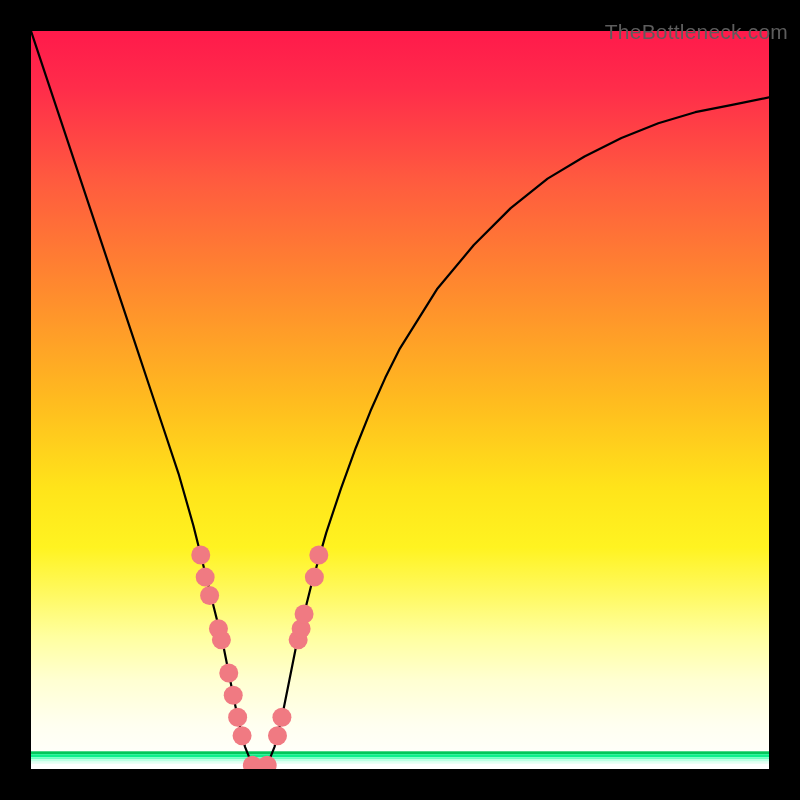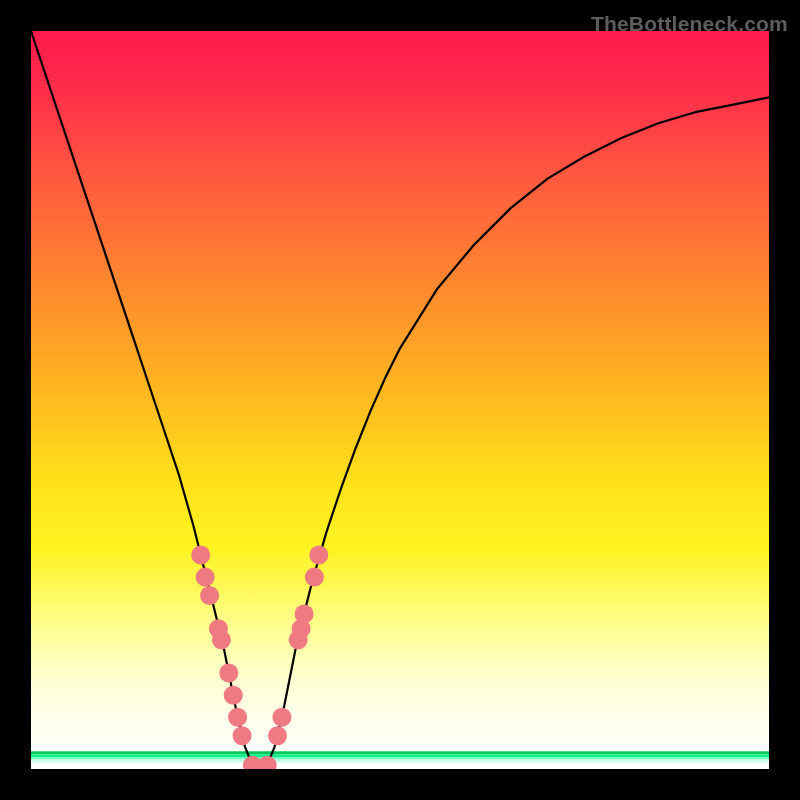--- a/index.html
+++ b/index.html
@@ -5,25 +5,25 @@
   * { margin: 0; padding: 0; box-sizing: border-box; }
   html, body { width: 800px; height: 800px; overflow: hidden; background: #000; }
   .stage {
     position: relative;
     width: 800px;
     height: 800px;
     background: #000;
   }
   .watermark {
     position: absolute;
-    top: 12px;
+    top: 20px;
     right: 12px;
     font-family: Arial, Helvetica, sans-serif;
     font-size: 21px;
-    font-weight: 700;
+    font-weight: 400;
     color: #5d5d5d;
     letter-spacing: 0.2px;
     z-index: 5;
   }
   .plot-wrap {
     position: absolute;
     left: 31px;
     top: 31px;
     width: 738px;
     height: 738px;

